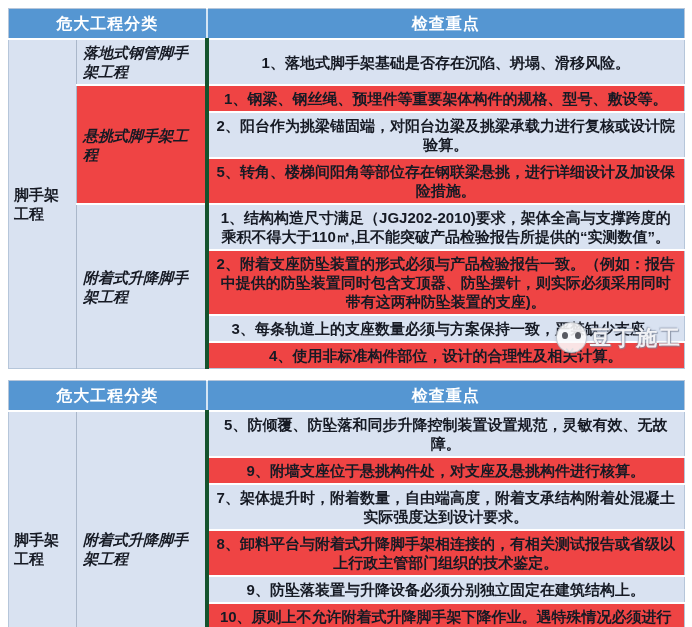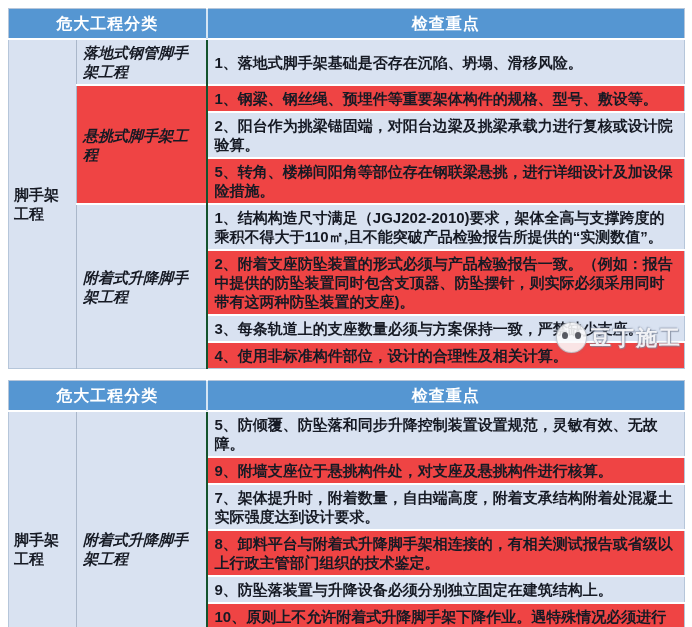--- a/index.html
+++ b/index.html
@@ -25,21 +25,21 @@
   }
   th.focus{border-left:2px solid rgba(255,255,255,0.75);margin-top:39px;}
   td{
     border-top:2px solid #ffffff;
     vertical-align:middle;
     font-weight:600;
     word-break:break-all;
   }
   td.cat{padding:3px 5px;}
   td.group{padding:3px 6px;border-left:1px solid #aab7ca;font-style:italic;}
-  td.item{padding:3px 8px 3px 7px;border-left:2px solid #14532d;}
+  td.item{padding:3px 8px 3px 7px;border-left:4px solid #14532d;text-align:center;}
   td.light{background:#d9e2f1;}
   td.white{background:#ef4444;}
   
   .wm{position:absolute;display:flex;align-items:center;gap:3px;pointer-events:none;}
   .wm-icon{
     width:29px;height:29px;border-radius:50%;flex:0 0 auto;position:relative;
     background:rgba(251,251,252,0.88);
     border:1px solid rgba(150,156,168,0.55);
     box-shadow:0 0 3px rgba(120,128,145,0.35);
   }

